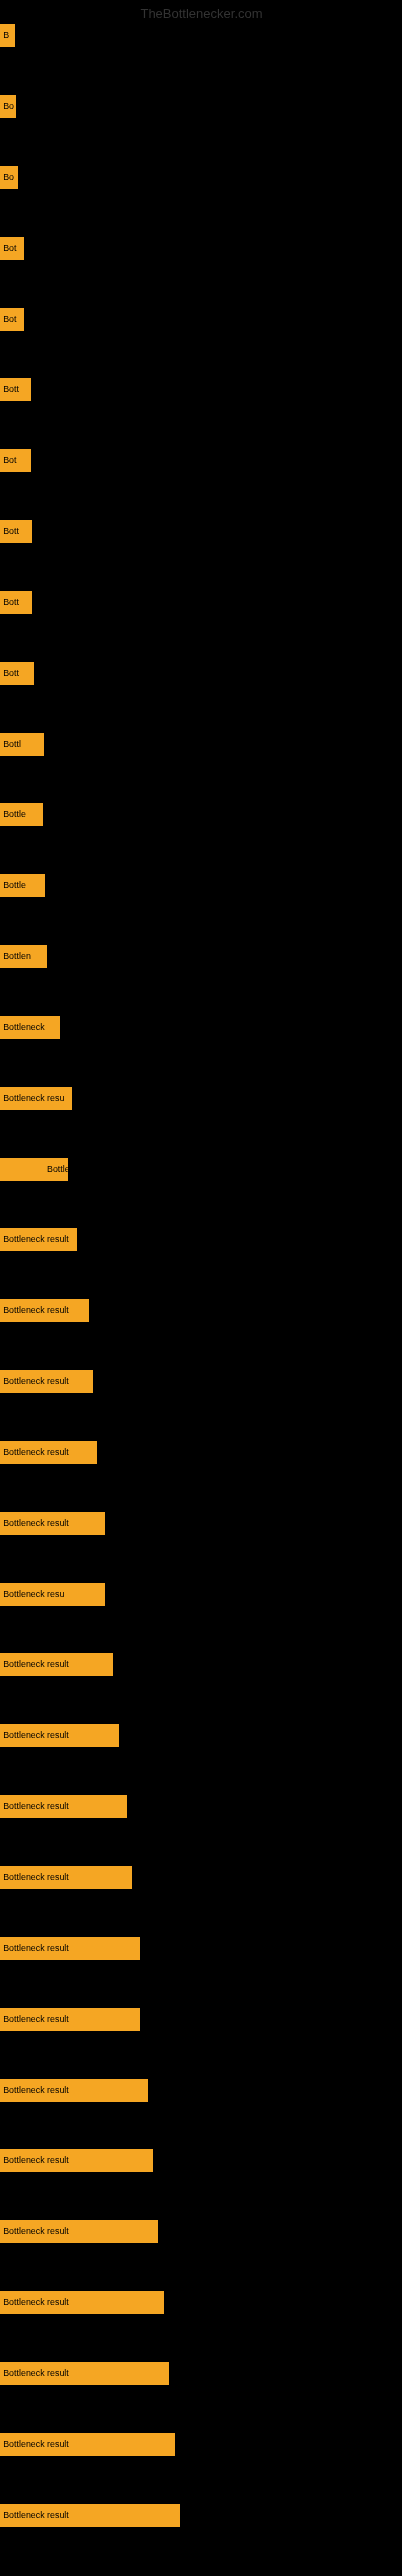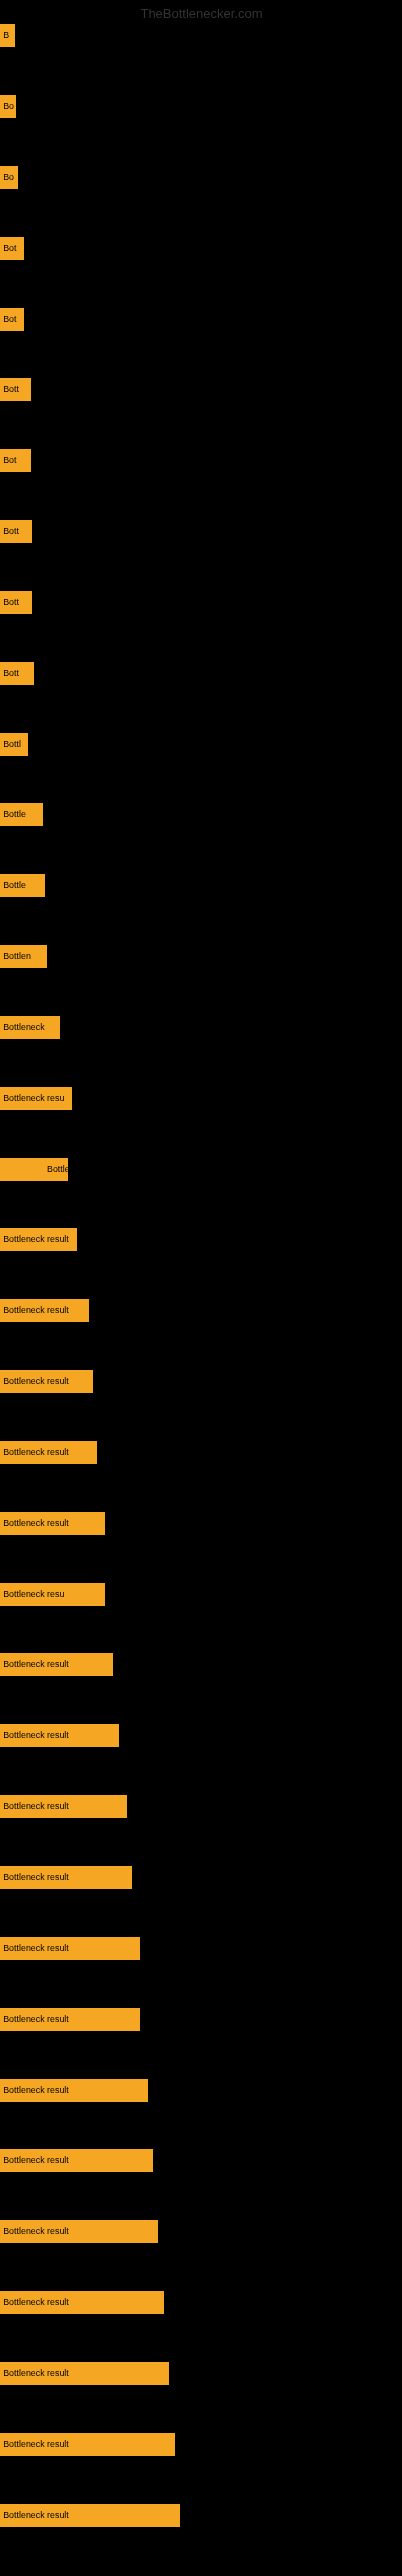--- a/index.html
+++ b/index.html
@@ -93,21 +93,21 @@
     <div class="bar" style="width: 32px;">
       <span class="bar-label">Bott</span>
     </div>
   </div>
 <div class="bar-container" style="top: 662px;">
     <div class="bar" style="width: 34px;">
       <span class="bar-label">Bott</span>
     </div>
   </div>
 <div class="bar-container" style="top: 733px;">
-    <div class="bar" style="width: 28px;">
+    <div class="bar" style="width: 44px;">
       <span class="bar-label">Bottl</span>
     </div>
   </div>
 <div class="bar-container" style="top: 803px;">
     <div class="bar" style="width: 43px;">
       <span class="bar-label">Bottle</span>
     </div>
   </div>
 <div class="bar-container" style="top: 874px;">
     <div class="bar" style="width: 45px;">

